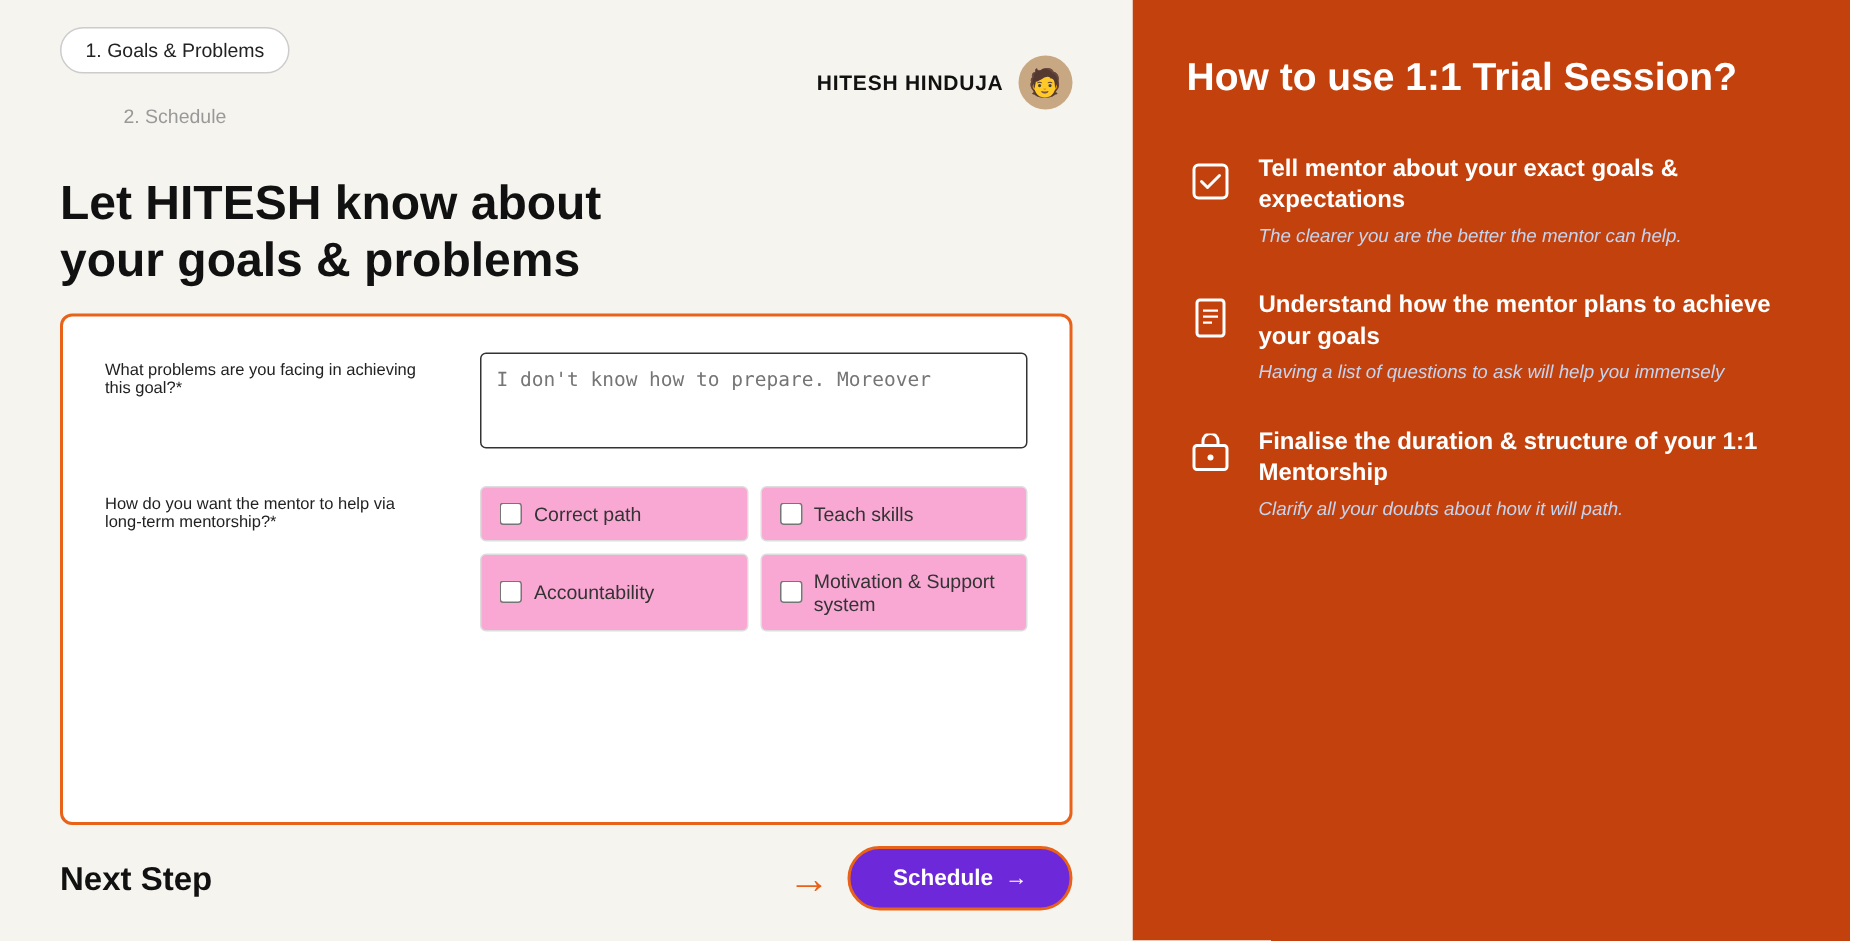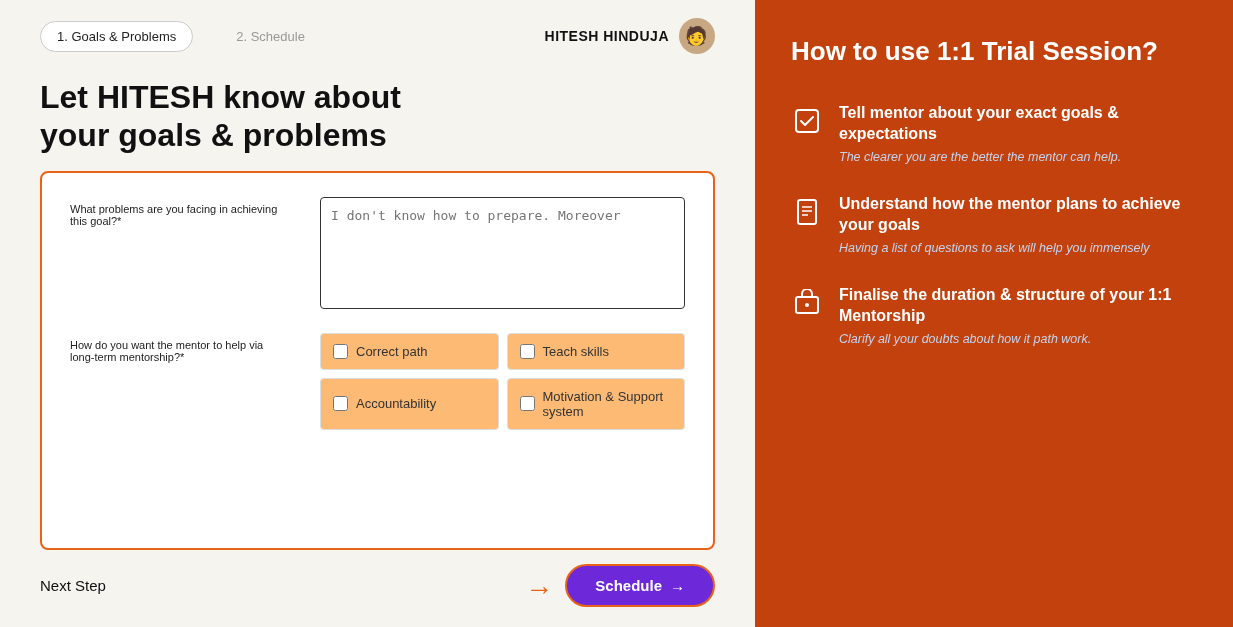--- a/index.html
+++ b/index.html
@@ -18,21 +18,22 @@
     
     .top-nav {
       display: flex;
       align-items: center;
       justify-content: space-between;
       padding: 18px 0 14px 0;
     }
     .nav-steps {
       display: flex;
       align-items: center;
-      gap: 27px;
+      gap: 14px;
+      flex-direction: column;
     }
     .step-pill {
       display: flex;
       align-items: center;
       gap: 6px;
       padding: 7px 16px;
       border-radius: 20px;
       font-size: 13px;
       font-weight: 500;
     }
@@ -95,21 +96,21 @@
       color: #222;
       font-weight: 500;
       flex: 0 0 220px;
       padding-top: 6px;
     }
     .form-input-area {
       flex: 1;
     }
     .text-area {
       width: 100%;
-      height: 112px;
+      height: 64px;
       border: 1.5px solid #333;
       border-radius: 4px;
       padding: 10px;
       font-size: 13px;
       color: #aaa;
       resize: none;
       outline: none;
     }
 
     
@@ -121,39 +122,39 @@
     }
     .checkbox-item {
       display: flex;
       align-items: center;
       gap: 8px;
       border: 1.5px solid #ddd;
       border-radius: 4px;
       padding: 10px 12px;
       font-size: 13px;
       color: #333;
-      background: #fdba74;
+      background: #f9a8d4;
       cursor: pointer;
     }
     .checkbox-item input[type="checkbox"] {
       width: 15px;
       height: 15px;
       flex-shrink: 0;
     }
 
     
     .bottom-area {
       display: flex;
       align-items: center;
       justify-content: space-between;
       margin-top: 14px;
     }
     .next-step-label {
-      font-size: 15px;
-      font-weight: 400;
+      font-size: 22px;
+      font-weight: 700;
       color: #111;
     }
     .bottom-right {
       display: flex;
       align-items: center;
       gap: 12px;
     }
     .arrow-icon {
       font-size: 28px;
       color: #e8621a;
@@ -322,17 +323,17 @@
   <div class="tip-item">
     <div class="tip-icon">
       <svg width="28" height="28" viewBox="0 0 28 28" fill="none">
         <rect x="3" y="8" width="22" height="16" rx="2" stroke="white" stroke-width="2"></rect>
         <path d="M9 8 V5 a5 5 0 0 1 10 0 V8" stroke="white" stroke-width="2" fill="none"></path>
         <circle cx="14" cy="16" r="2" fill="white"></circle>
       </svg>
     </div>
     <div class="tip-content">
       <div class="tip-heading">Finalise the duration &amp; structure of your 1:1 Mentorship</div>
-      <div class="tip-desc">Clarify all your doubts about how it path work.</div>
+      <div class="tip-desc">Clarify all your doubts about how it will path.</div>
     </div>
   </div>
 
 </div>
 
 </body></html>

